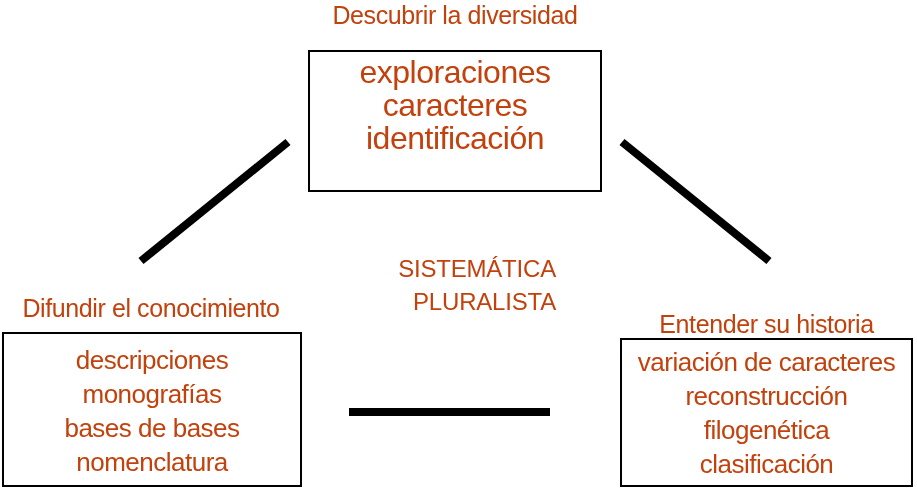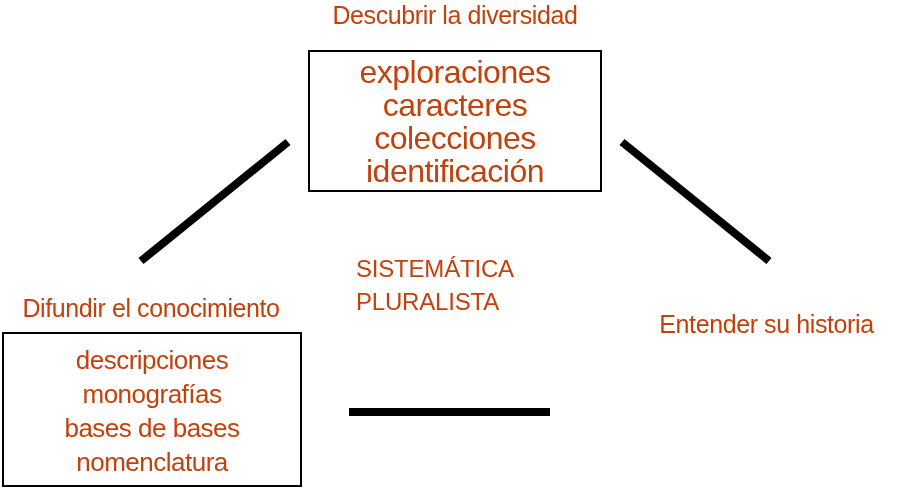--- a/index.html
+++ b/index.html
@@ -48,21 +48,21 @@
   .box-left  { left: 2px;   top: 332px; width: 300px; height: 155px; padding-top: 9px; }
   .box-right { left: 620px; top: 338px; width: 293px; height: 149px; padding-top: 5px; }
   .box-top .node-item   { font-size: 32px; line-height: 33px; letter-spacing: -0.5px; }
   .box-left .node-item,
   .box-right .node-item { font-size: 26px; line-height: 34px; letter-spacing: -0.5px; }
   .center-label {
     position: absolute;
     left: 356px;
     top: 252px;
     width: 200px;
-    text-align: left;
+    text-align: right;
     font-size: 24px;
     line-height: 33px;
     letter-spacing: -0.2px;
     z-index: 2;
   }
 </style>
 </head>
 <body>
 
 <div class="canvas">
@@ -70,32 +70,37 @@
   <svg class="edges" viewBox="0 0 917 492" xmlns="http://www.w3.org/2000/svg">
     <line x1="141" y1="261" x2="288" y2="142" stroke="#000000" stroke-width="8"></line>
     <line x1="622" y1="142" x2="769" y2="261" stroke="#000000" stroke-width="8"></line>
     <line x1="349" y1="412" x2="550" y2="412" stroke="#000000" stroke-width="8"></line>
   </svg>
 
   <div class="node-heading heading-top">Descubrir la diversidad</div>
   <div class="node-box box-top">
     <div class="node-item">exploraciones</div>
     <div class="node-item">caracteres</div>
-    <div class="node-item">colecciones</div>
     <div class="node-item">identificación</div>
   </div>
 
   <div class="node-heading heading-left">Difundir el conocimiento</div>
   <div class="node-box box-left">
     <div class="node-item">descripciones</div>
     <div class="node-item">monografías</div>
     <div class="node-item">bases de bases</div>
     <div class="node-item">nomenclatura</div>
   </div>
 
   <div class="node-heading heading-right">Entender su historia</div>
+  <div class="node-box box-right">
+    <div class="node-item">variación de caracteres</div>
+    <div class="node-item">reconstrucción</div>
+    <div class="node-item">filogenética</div>
+    <div class="node-item">clasificación</div>
+  </div>
 
   <div class="center-label">
     <div>SISTEMÁTICA</div>
     <div>PLURALISTA</div>
   </div>
 
 </div>
 
 </body></html>

